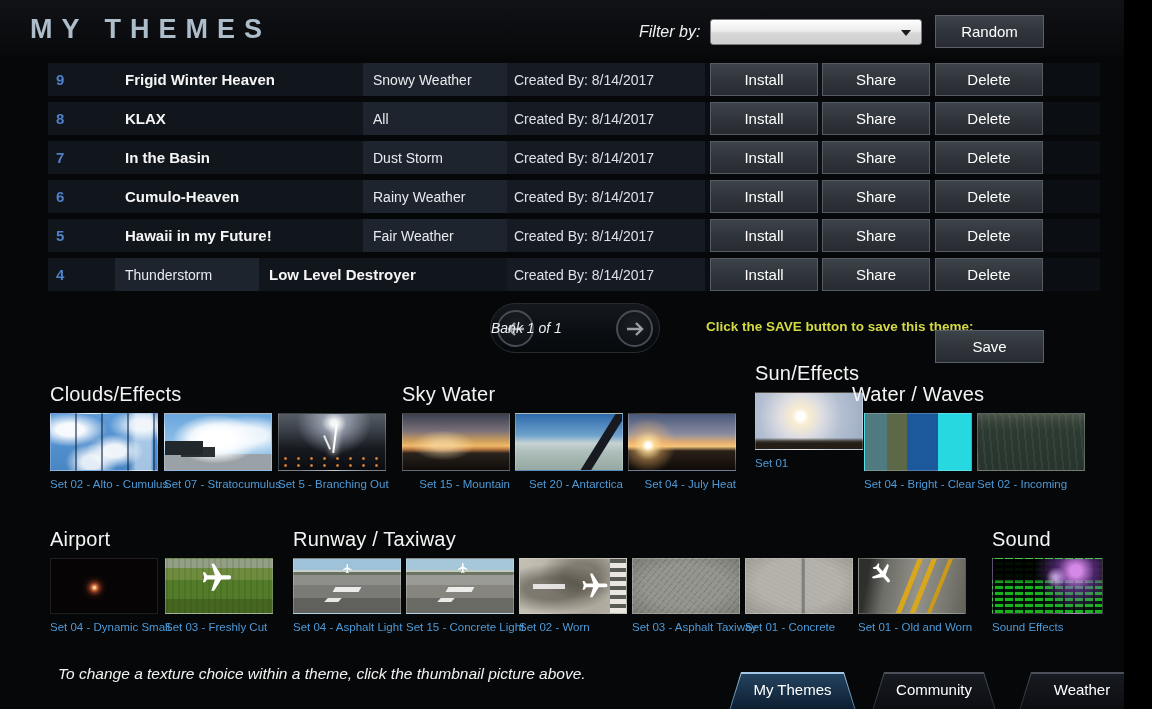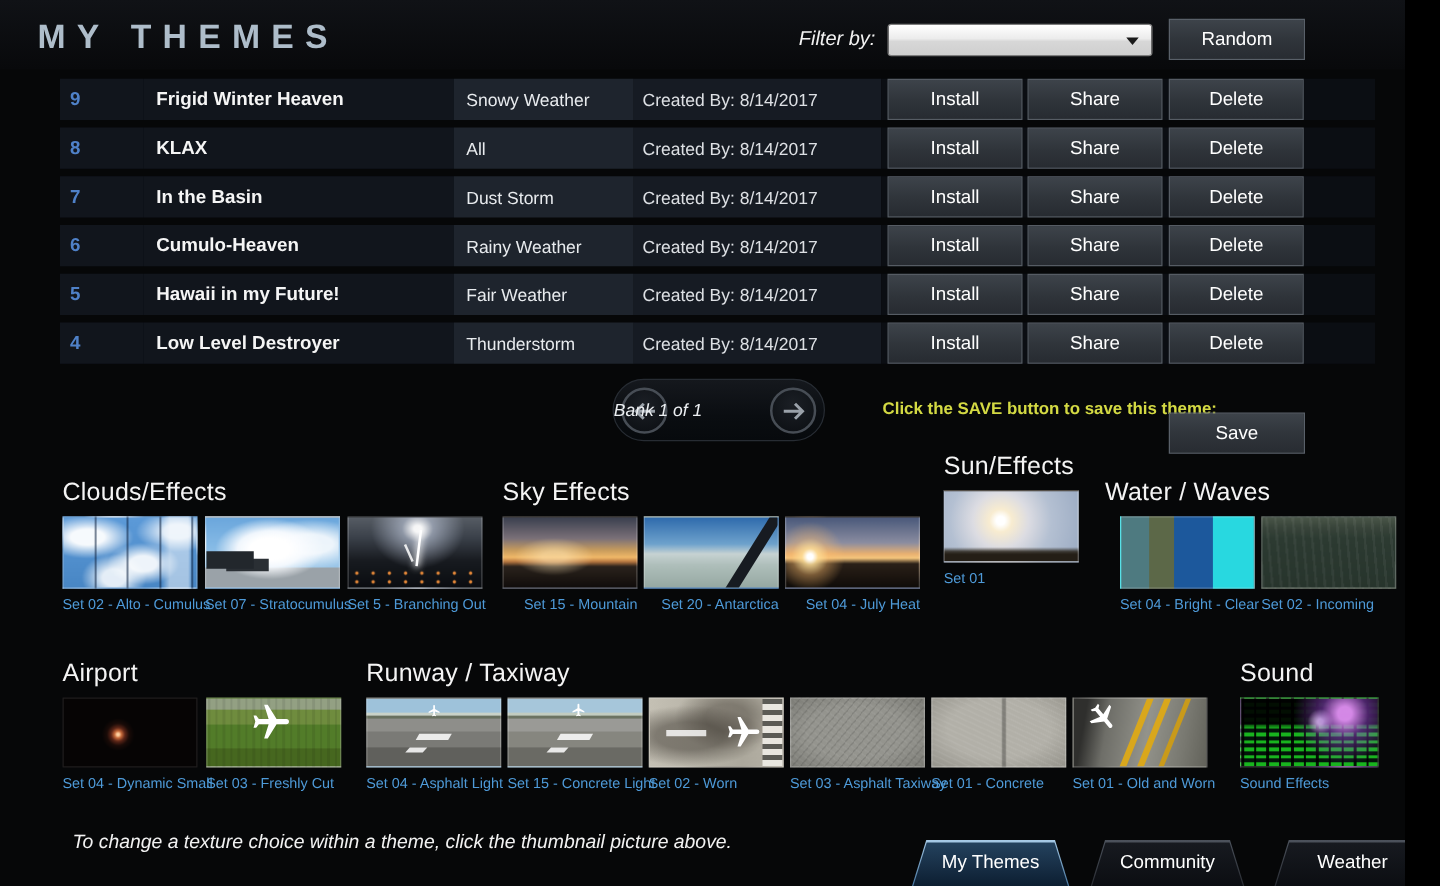--- a/index.html
+++ b/index.html
@@ -259,22 +259,22 @@
       <div class="cell created">Created By: 8/14/2017</div>
       <div class="cell actions">
         <button class="row-btn install">Install</button>
         <button class="row-btn share">Share</button>
         <button class="row-btn delete">Delete</button>
       </div>
     </div>
 
     <div class="row">
       <div class="cell num">4</div>
+      <div class="cell cat">Thunderstorm</div>
       <div class="cell name">Low Level Destroyer</div>
-      <div class="cell cat">Thunderstorm</div>
       <div class="cell created">Created By: 8/14/2017</div>
       <div class="cell actions">
         <button class="row-btn install">Install</button>
         <button class="row-btn share">Share</button>
         <button class="row-btn delete">Delete</button>
       </div>
     </div>
 
   </div>
 
@@ -312,21 +312,21 @@
           <div class="bolt"></div>
           <div class="bolt-branch"></div>
           <div class="city-lights"></div>
         </div>
         <figcaption class="tlabel">Set 5 - Branching Out</figcaption>
       </figure>
     </div>
   </div>
 
   <div class="section" style="left:402px; top:383px;">
-    <h2>Sky Effects</h2>
+    <h2>Sky Water</h2>
     <div class="thumb-strip" style="gap:5px;text-align:right;">
       <figure class="thumb">
         <div class="pic sky-mountain"></div>
         <figcaption class="tlabel">Set 15 - Mountain</figcaption>
       </figure>
       <figure class="thumb">
         <div class="pic sky-antarctica">
           <div class="strut"></div>
         </div>
         <figcaption class="tlabel">Set 20 - Antarctica</figcaption>
@@ -341,21 +341,21 @@
   <div class="section" style="left:755px; top:362px;">
     <h2>Sun/Effects</h2>
     <div class="thumb-strip">
       <figure class="thumb">
         <div class="pic sun-set01"></div>
         <figcaption class="tlabel">Set 01</figcaption>
       </figure>
     </div>
   </div>
 
-  <div class="section" style="left:884px; top:383px;">
+  <div class="section" style="left:852px; top:383px;">
     <h2>Water / Waves</h2>
     <div class="thumb-strip" style="gap:5px;padding-left:12px;">
       <figure class="thumb">
         <div class="pic water-bright"></div>
         <figcaption class="tlabel">Set 04 - Bright - Clear</figcaption>
       </figure>
       <figure class="thumb">
         <div class="pic water-incoming"></div>
         <figcaption class="tlabel">Set 02 - Incoming</figcaption>
       </figure>

